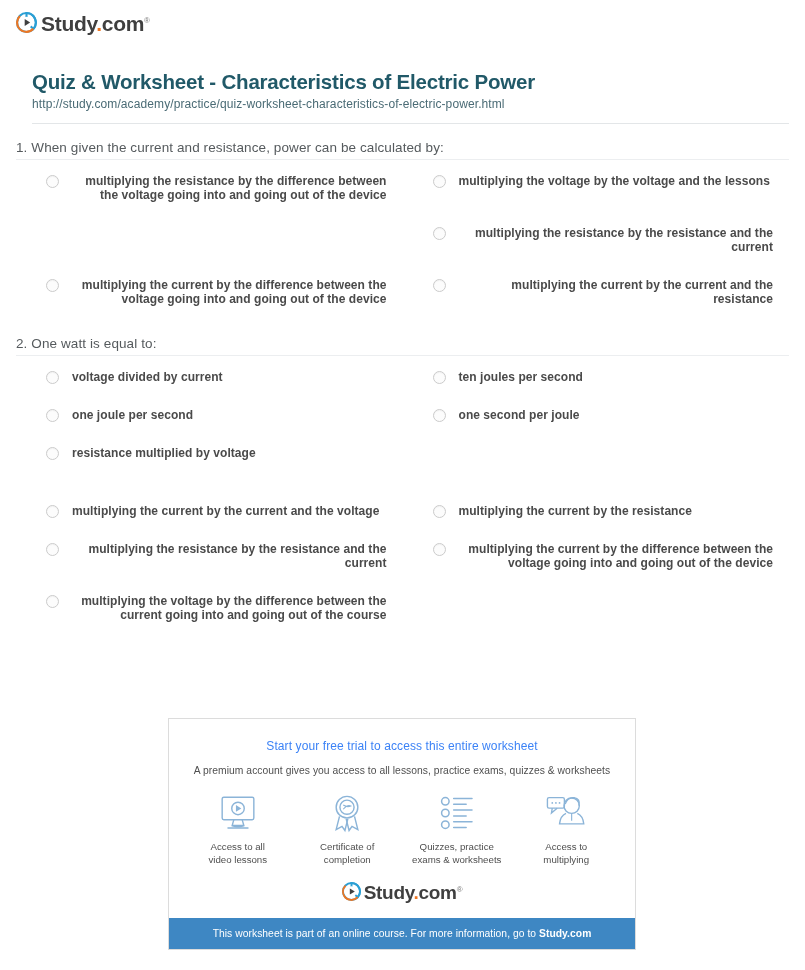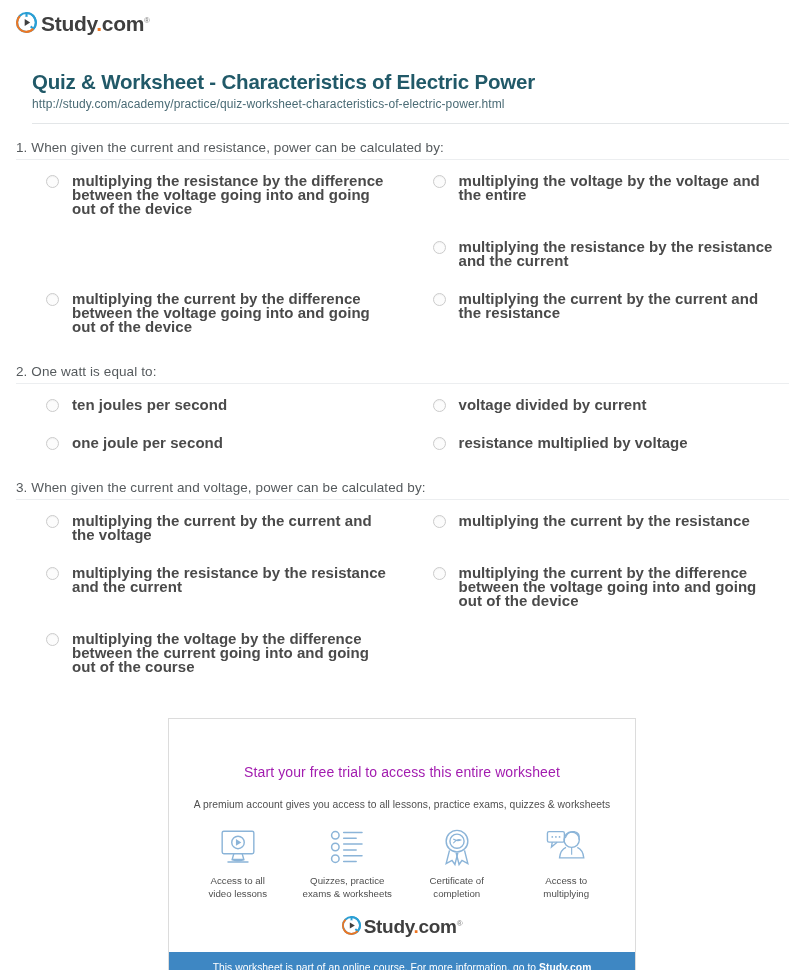--- a/index.html
+++ b/index.html
@@ -108,54 +108,54 @@
     flex: 0 0 11px;
     margin-top: 1px;
     margin-right: 13px;
     border: 1px solid #b9b9b9;
     border-radius: 50%;
     background: #fcfcfc;
     box-shadow: inset 0 1px 1px rgba(0,0,0,0.06);
     opacity: 0.75;
   }
   .opt-text {
-    font-size: 15px;
+    font-size: 12px;
     font-weight: bold;
     color: #4a4a4a;
     line-height: 14px;
     letter-spacing: 0.05px;
+    text-align: right;
   }
   .spacer-option { width: 50%; }
 
   
   .promo {
     position: absolute;
     left: 168px;
     top: 718px;
     width: 468px;
     box-sizing: border-box;
     border: 1px solid #dcdcdc;
     background: #ffffff;
   }
   .promo-inner {
     padding: 16px 14px 8px 14px;
     text-align: center;
   }
   .promo-title {
-    font-size: 14px;
-    color: #a21caf;
+    font-size: 12px;
+    color: #3b82f6;
     line-height: 22px;
     font-weight: normal;
     letter-spacing: 0.1px;
-    margin-top: 26px;
   }
   .promo-sub {
     font-size: 10.3px;
     color: #4f4f4f;
-    margin-top: 16px;
+    margin-top: 8px;
     letter-spacing: 0.05px;
   }
   .features {
     display: flex;
     justify-content: flex-end;
     margin-top: 16px;
   }
   .feature {
     width: 25%;
     text-align: center;
@@ -234,21 +234,21 @@
 
     <div class="question">
       <div class="q-text">1. When given the current and resistance, power can be calculated by:</div>
       <div class="options">
         <div class="option">
           <span class="radio"></span>
           <span class="opt-text">multiplying the resistance by the difference between the voltage going into and going out of the device</span>
         </div>
         <div class="option">
           <span class="radio"></span>
-          <span class="opt-text">multiplying the voltage by the voltage and the entire</span>
+          <span class="opt-text">multiplying the voltage by the voltage and the lessons</span>
         </div>
         <div class="spacer-option"></div>
         <div class="option">
           <span class="radio"></span>
           <span class="opt-text">multiplying the resistance by the resistance and the current</span>
         </div>
         <div class="option">
           <span class="radio"></span>
           <span class="opt-text">multiplying the current by the difference between the voltage going into and going out of the device</span>
         </div>
@@ -257,39 +257,42 @@
           <span class="opt-text">multiplying the current by the current and the resistance</span>
         </div>
       </div>
     </div>
 
     <div class="question">
       <div class="q-text">2. One watt is equal to:</div>
       <div class="options">
         <div class="option">
           <span class="radio"></span>
+          <span class="opt-text">voltage divided by current</span>
+        </div>
+        <div class="option">
+          <span class="radio"></span>
           <span class="opt-text">ten joules per second</span>
         </div>
         <div class="option">
           <span class="radio"></span>
-          <span class="opt-text">voltage divided by current</span>
-        </div>
-        <div class="option">
-          <span class="radio"></span>
           <span class="opt-text">one joule per second</span>
         </div>
         <div class="option">
           <span class="radio"></span>
+          <span class="opt-text">one second per joule</span>
+        </div>
+        <div class="option">
+          <span class="radio"></span>
           <span class="opt-text">resistance multiplied by voltage</span>
         </div>
       </div>
     </div>
 
     <div class="question">
-      <div class="q-text">3. When given the current and voltage, power can be calculated by:</div>
       <div class="options">
         <div class="option">
           <span class="radio"></span>
           <span class="opt-text">multiplying the current by the current and the voltage</span>
         </div>
         <div class="option">
           <span class="radio"></span>
           <span class="opt-text">multiplying the current by the resistance</span>
         </div>
         <div class="option">
@@ -328,48 +331,48 @@
             </svg>
           </div>
           <div class="feature-label">
             <span>Access to all</span><br>
             <span>video lessons</span>
           </div>
         </div>
 
         <div class="feature">
           <div class="feature-icon">
+            <svg width="40" height="40" viewBox="0 0 48 48" fill="none" stroke="#8bb4d8" stroke-width="1.7">
+              <circle cx="24" cy="17" r="13"></circle>
+              <circle cx="24" cy="17" r="8.5"></circle>
+              <path d="M19.5 19.5 q5 -6 9 -4 q-4 2 -9 -1" stroke-width="1.4"></path>
+              <path d="M15 28 L11 44 L18 40 L21.5 45 L25 31"></path>
+              <path d="M33 28 L37 44 L30 40 L26.5 45 L23 31"></path>
+            </svg>
+          </div>
+          <div class="feature-label">
+            <span>Certificate of</span><br>
+            <span>completion</span>
+          </div>
+        </div>
+
+        <div class="feature">
+          <div class="feature-icon">
             <svg width="40" height="40" viewBox="0 0 48 48" fill="none" stroke="#8bb4d8" stroke-width="1.8">
               <circle cx="10" cy="10" r="4.5"></circle>
               <circle cx="10" cy="24" r="4.5"></circle>
               <circle cx="10" cy="38" r="4.5"></circle>
               <path d="M20 6.5 h22 M20 13.5 h15" stroke-linecap="round"></path>
               <path d="M20 20.5 h22 M20 27.5 h15" stroke-linecap="round"></path>
               <path d="M20 34.5 h22 M20 41.5 h15" stroke-linecap="round"></path>
             </svg>
           </div>
           <div class="feature-label">
             <span>Quizzes, practice</span><br>
             <span>exams &amp; worksheets</span>
-          </div>
-        </div>
-
-        <div class="feature">
-          <div class="feature-icon">
-            <svg width="40" height="40" viewBox="0 0 48 48" fill="none" stroke="#8bb4d8" stroke-width="1.7">
-              <circle cx="24" cy="17" r="13"></circle>
-              <circle cx="24" cy="17" r="8.5"></circle>
-              <path d="M19.5 19.5 q5 -6 9 -4 q-4 2 -9 -1" stroke-width="1.4"></path>
-              <path d="M15 28 L11 44 L18 40 L21.5 45 L25 31"></path>
-              <path d="M33 28 L37 44 L30 40 L26.5 45 L23 31"></path>
-            </svg>
-          </div>
-          <div class="feature-label">
-            <span>Certificate of</span><br>
-            <span>completion</span>
           </div>
         </div>
 
         <div class="feature">
           <div class="feature-icon">
             <svg width="42" height="40" viewBox="0 0 52 48" fill="none" stroke="#8bb4d8" stroke-width="1.7">
               <rect x="3" y="5" width="21" height="13" rx="2"></rect>
               <path d="M9 18 L8 24 L15 18"></path>
               <circle cx="9" cy="11.5" r="1.1" fill="#8bb4d8" stroke="none"></circle>
               <circle cx="13.5" cy="11.5" r="1.1" fill="#8bb4d8" stroke="none"></circle>

